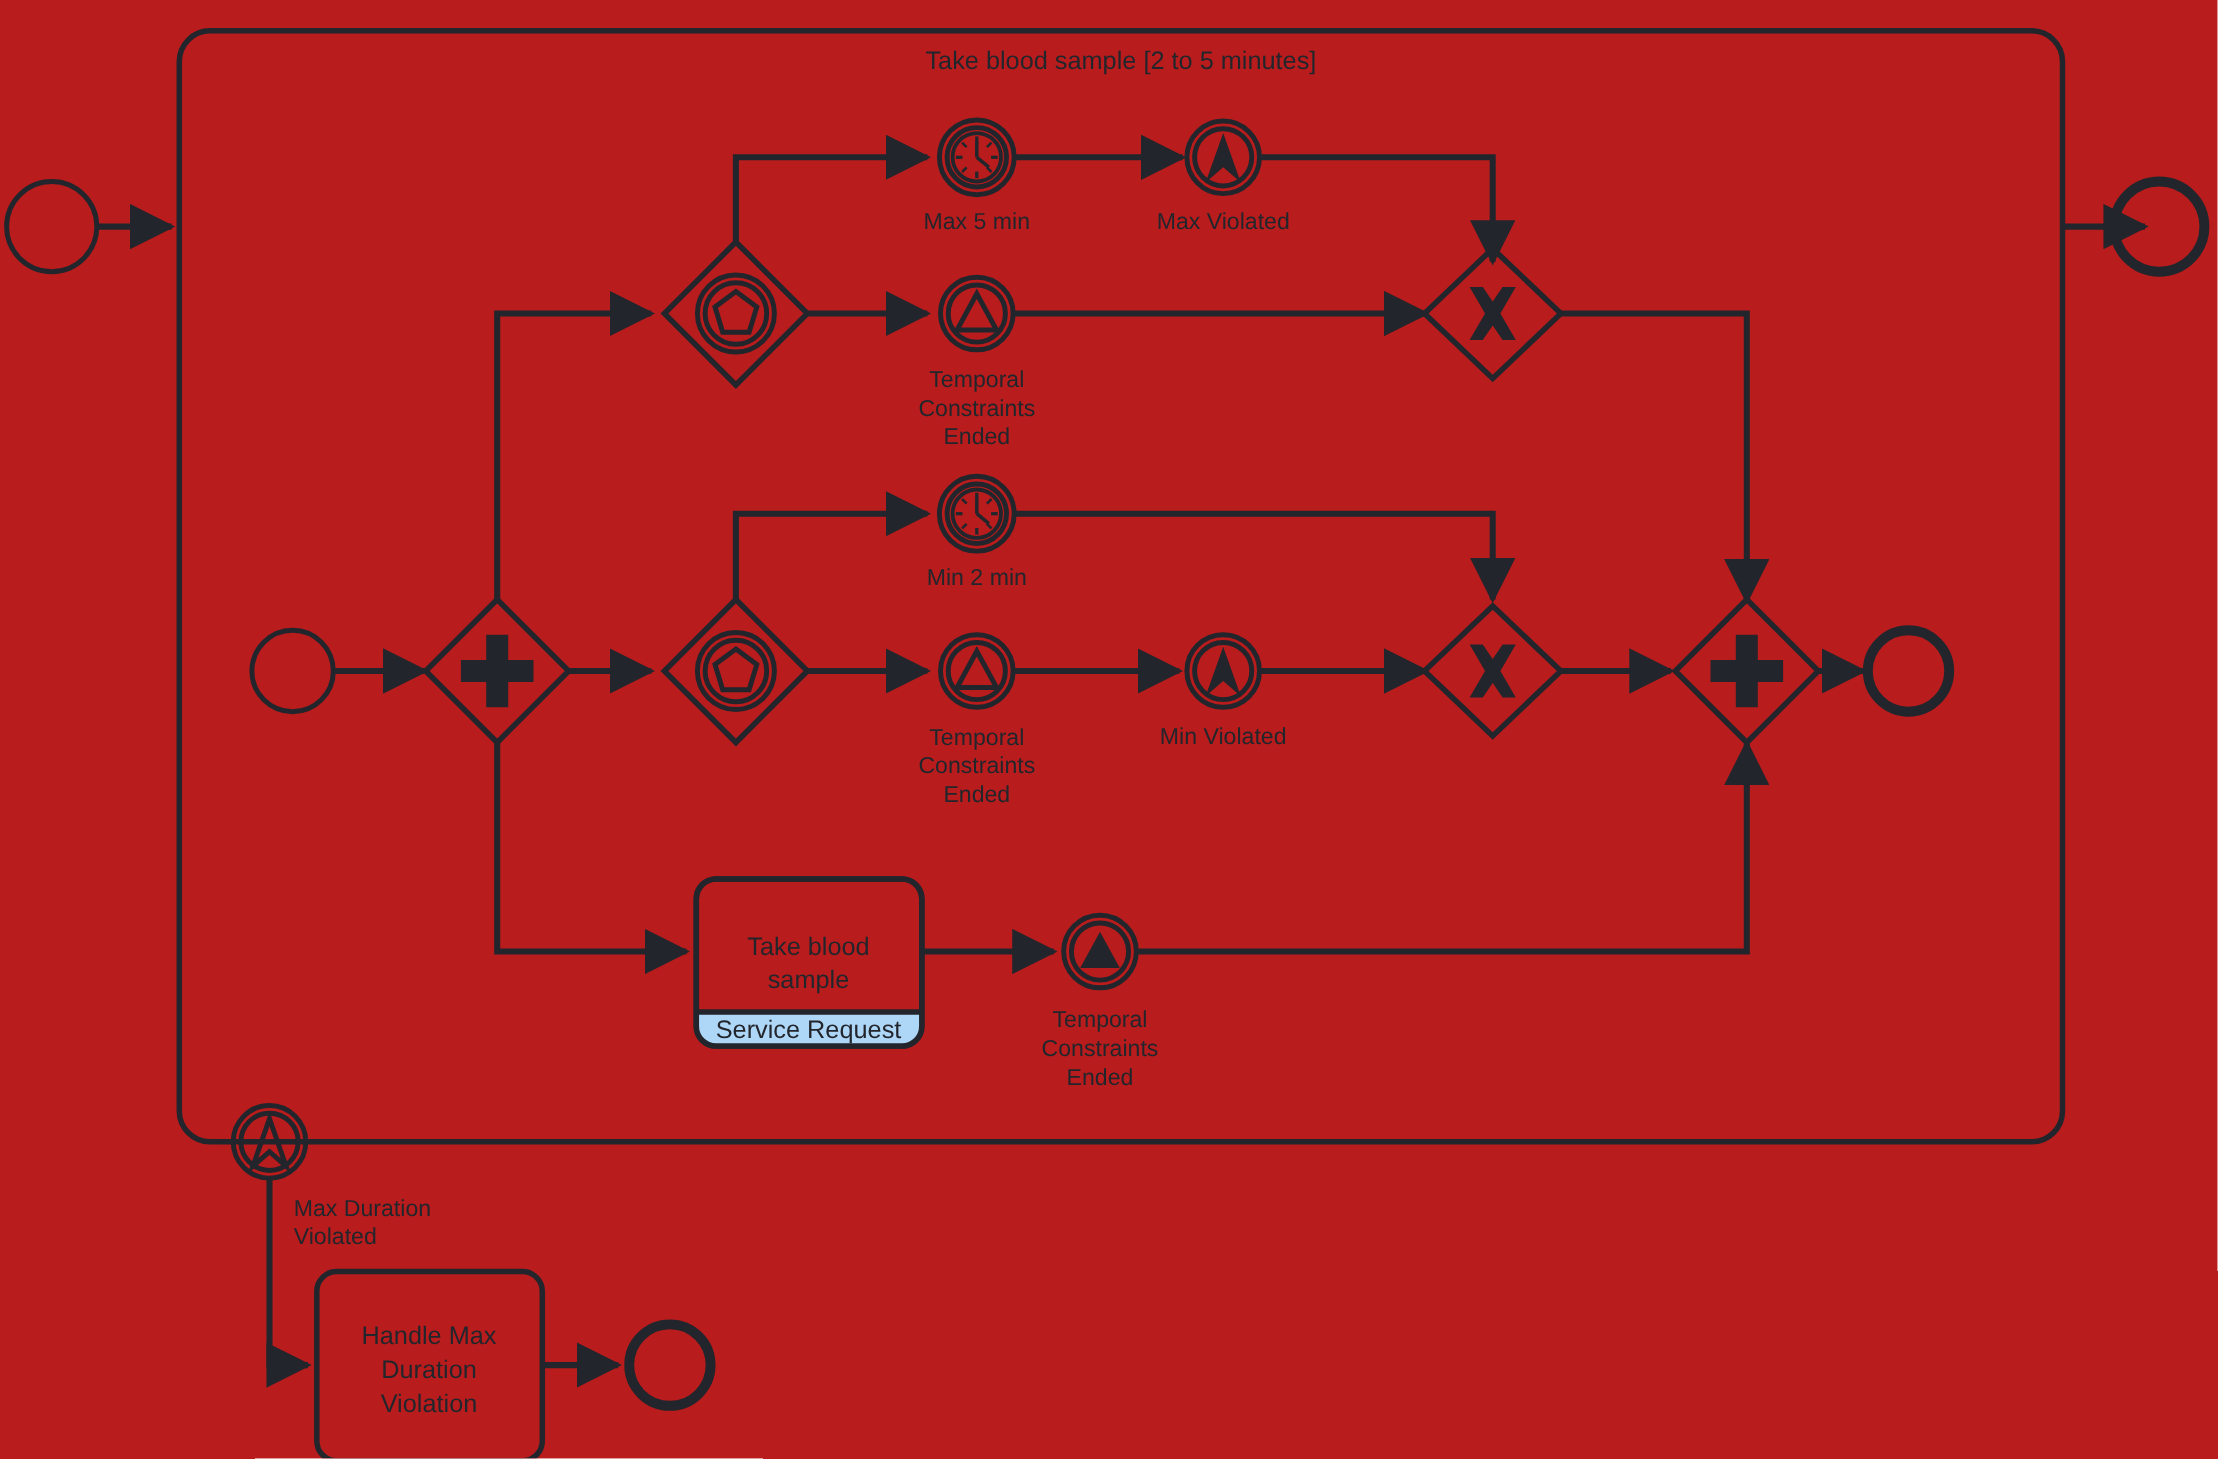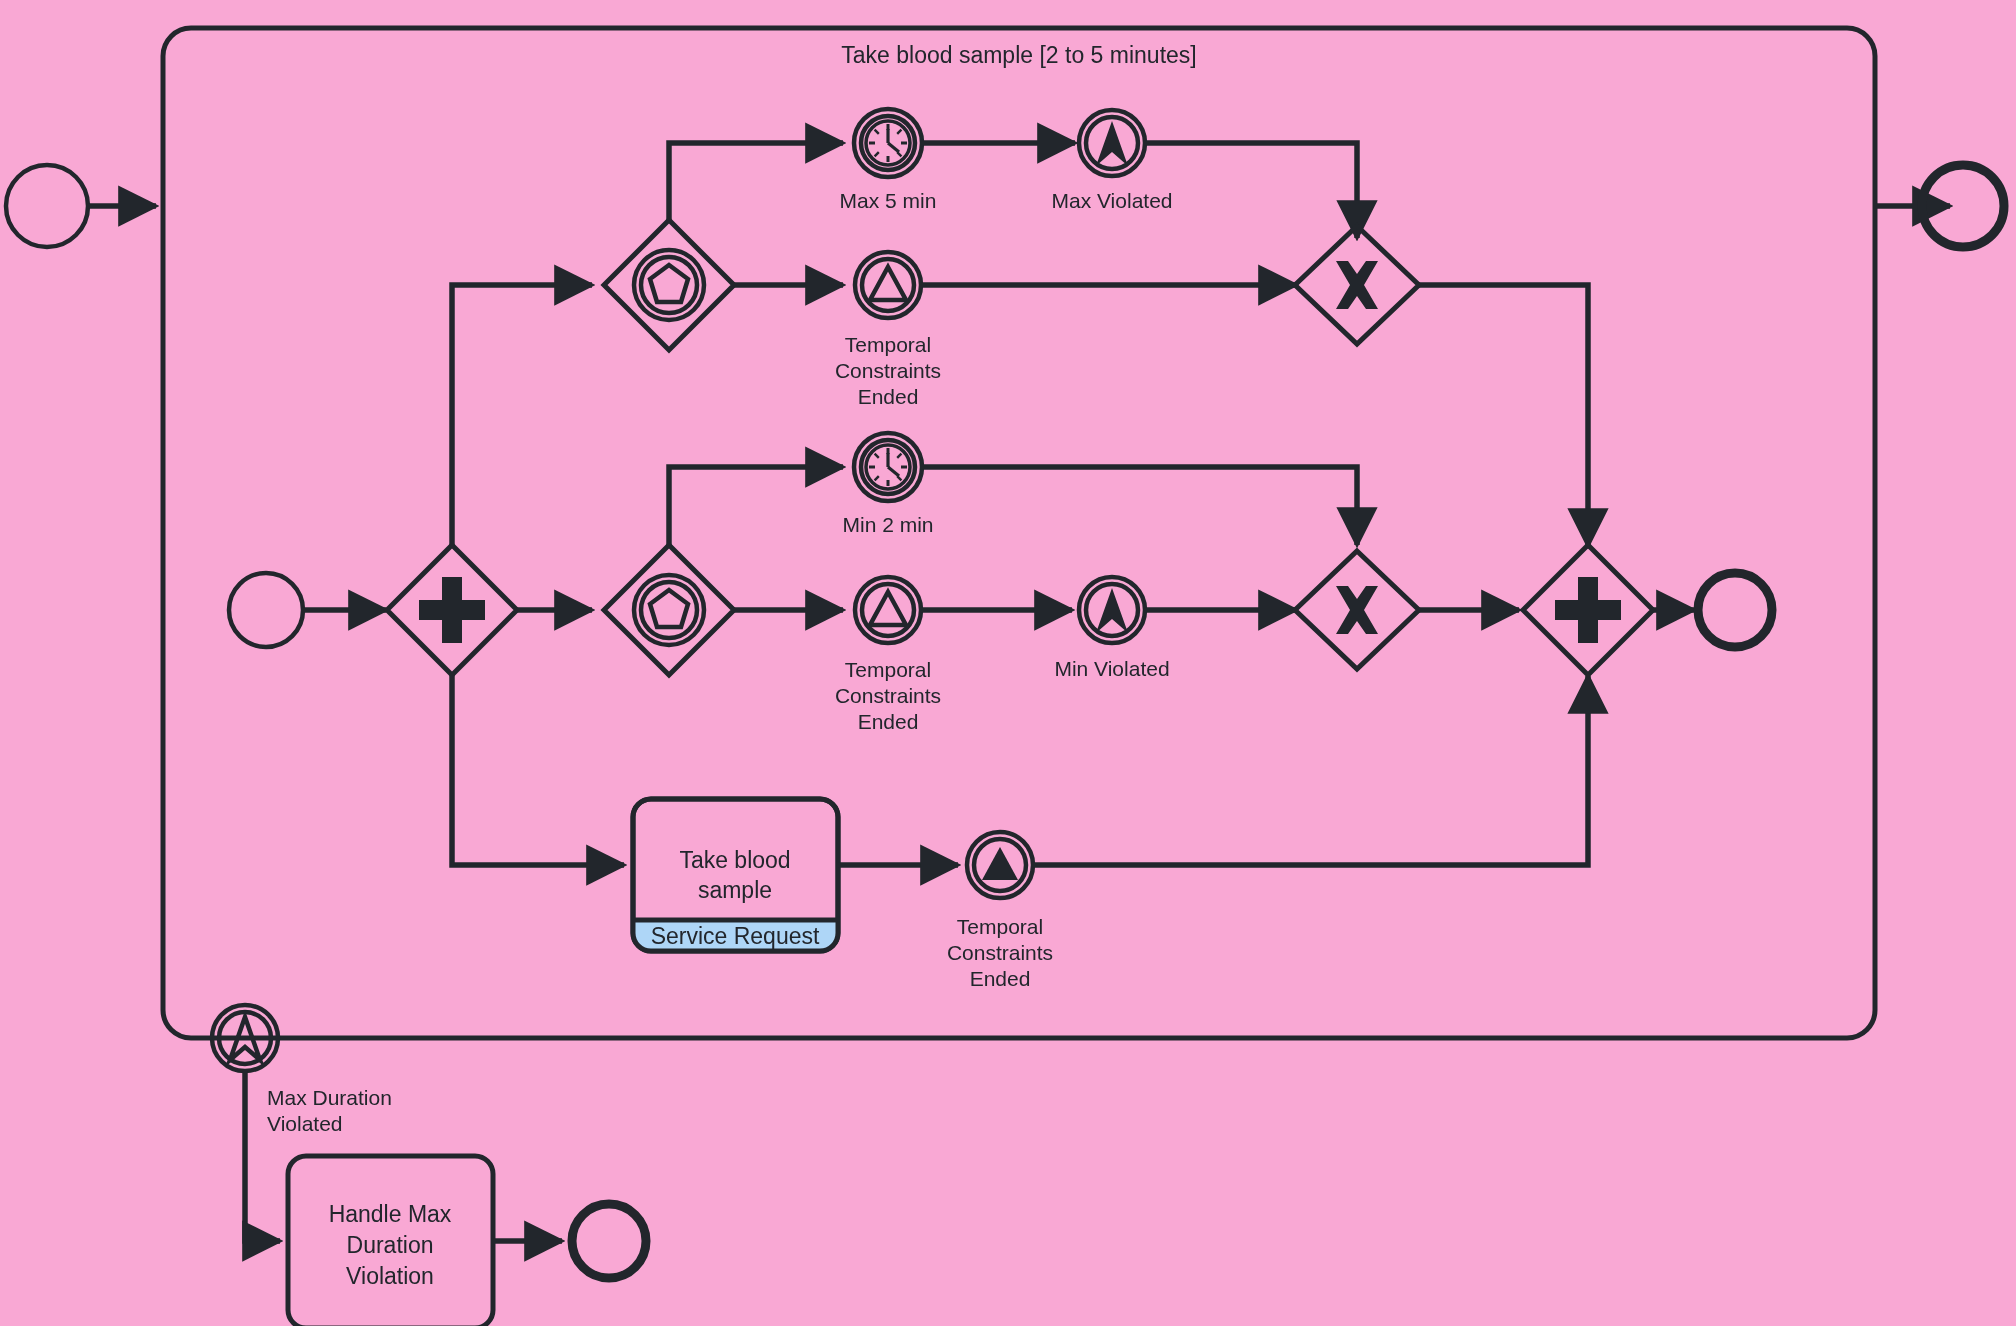--- a/index.html
+++ b/index.html
@@ -1,17 +1,17 @@
 <!DOCTYPE html>
 <html><head>
 <meta charset="utf-8">
 <style>
   html,body{margin:0;padding:0;background:#ffffff;}
   body{font-family:"Liberation Sans","DejaVu Sans",sans-serif;}
-  #stage{position:relative;width:2016px;height:1326px;background:#f9a8d4;overflow:hidden;}
+  #stage{position:relative;width:2016px;height:1326px;background:#b91c1c;overflow:hidden;}
   svg{display:block;}
   .stroke{fill:none;stroke:#22262c;stroke-width:5;}
   .stroke-thin{fill:none;stroke:#22262c;stroke-width:4.5;}
   .stroke-thick{fill:none;stroke:#22262c;stroke-width:9;}
   .flow{fill:none;stroke:#22262c;stroke-width:5.5;stroke-linecap:butt;stroke-linejoin:miter;}
   .solid{fill:#22262c;}
   .lbl{font-family:"Liberation Sans","DejaVu Sans",sans-serif;font-size:21px;fill:#22262c;}
   .lbl-title{font-family:"Liberation Sans","DejaVu Sans",sans-serif;font-size:23px;fill:#22262c;}
   .lbl-task{font-family:"Liberation Sans","DejaVu Sans",sans-serif;font-size:23px;fill:#22262c;}
 </style>

